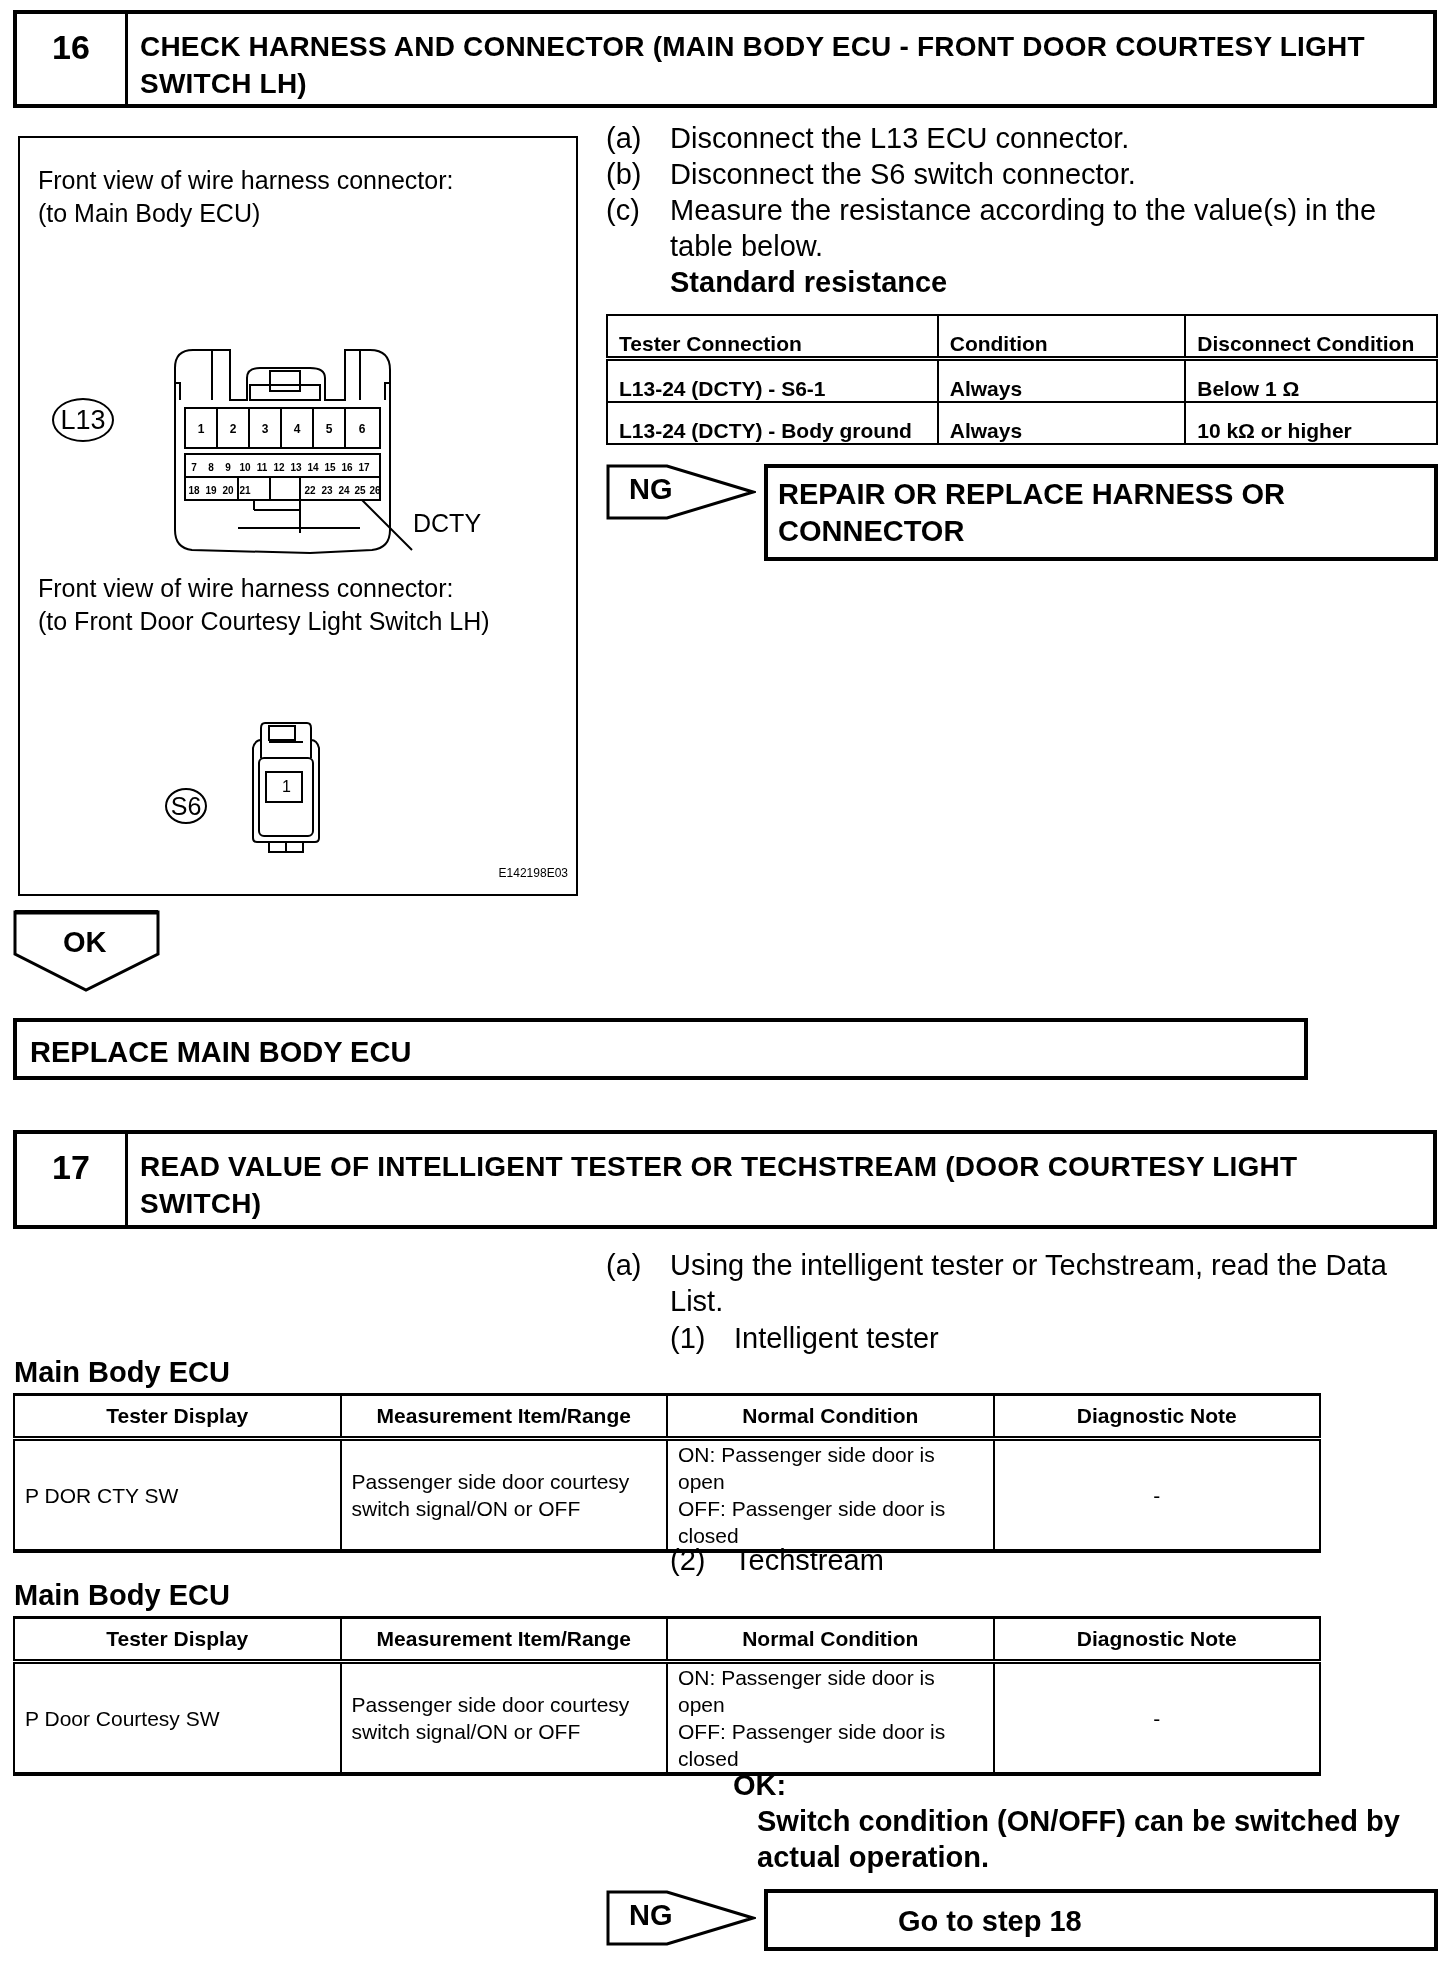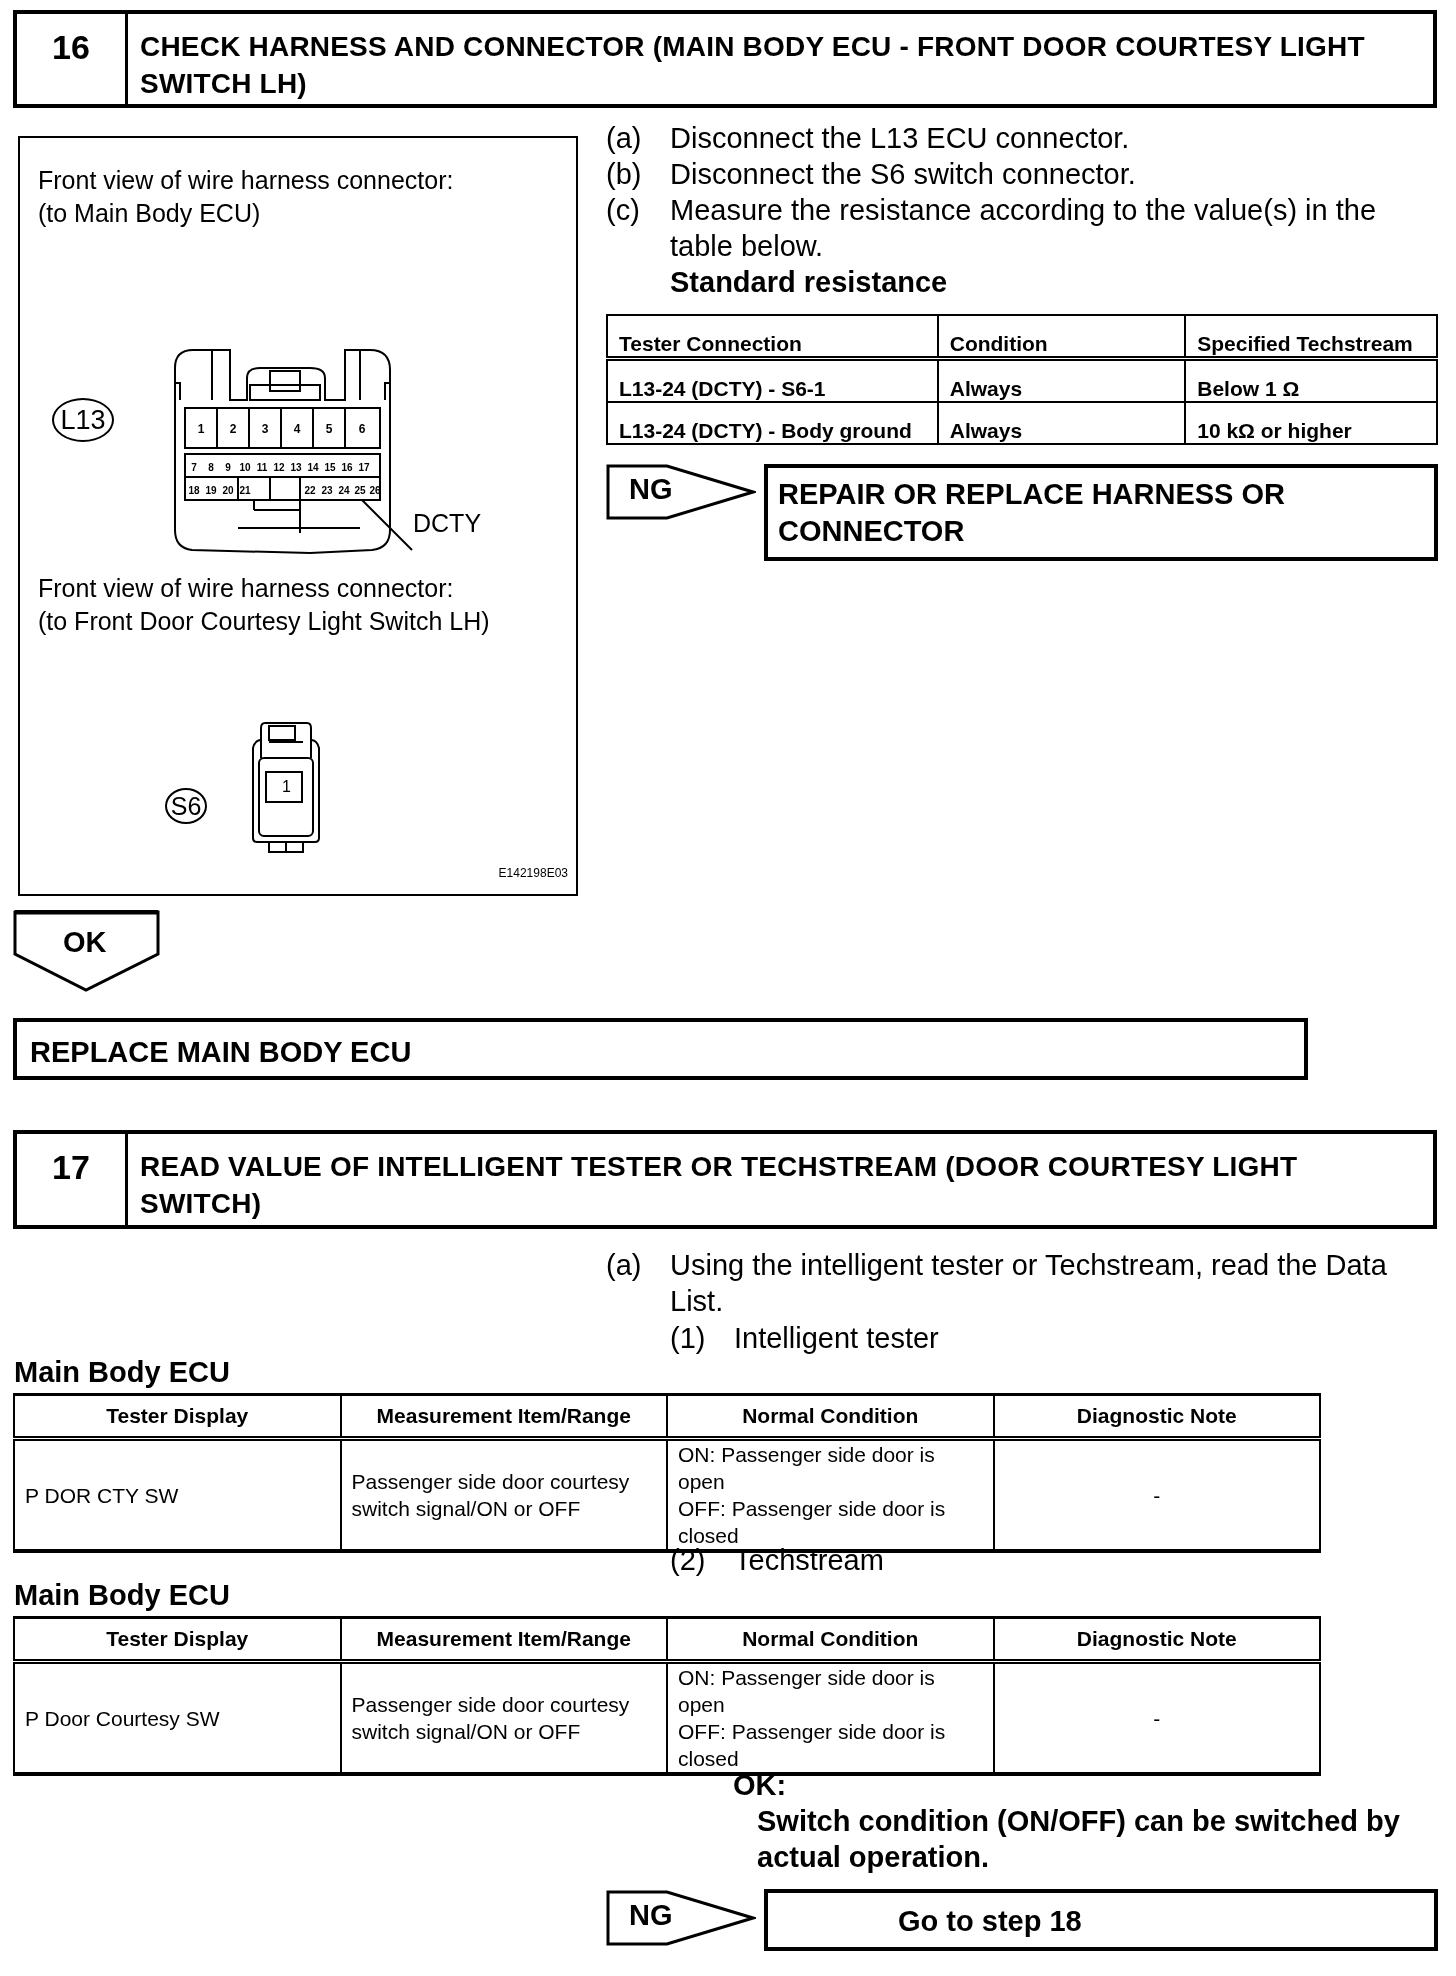--- a/index.html
+++ b/index.html
@@ -154,21 +154,21 @@
 <table class="res-table">
   <colgroup>
       <col style="width:331px">
       <col style="width:249px">
       <col style="width:252px">
     </colgroup>
   <tbody>
       <tr class="hdr">
     <td>Tester Connection</td>
     <td>Condition</td>
-    <td>Specified Techstream</td>
+    <td>Disconnect Condition</td>
   </tr>
   <tr>
     <td>L13-24 (DCTY) - S6-1</td>
     <td>Always</td>
     <td>Below 1 Ω</td>
   </tr>
   <tr>
     <td>L13-24 (DCTY) - Body ground</td>
     <td>Always</td>
     <td>10 kΩ or higher</td>

